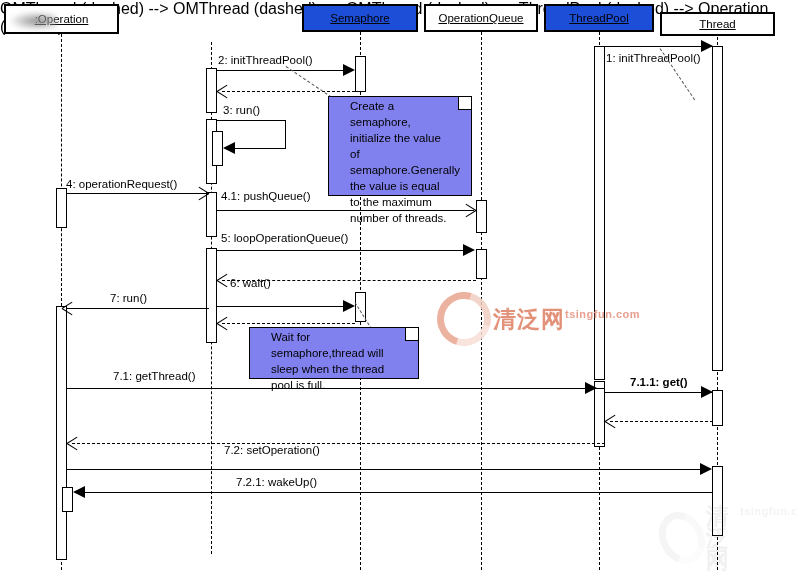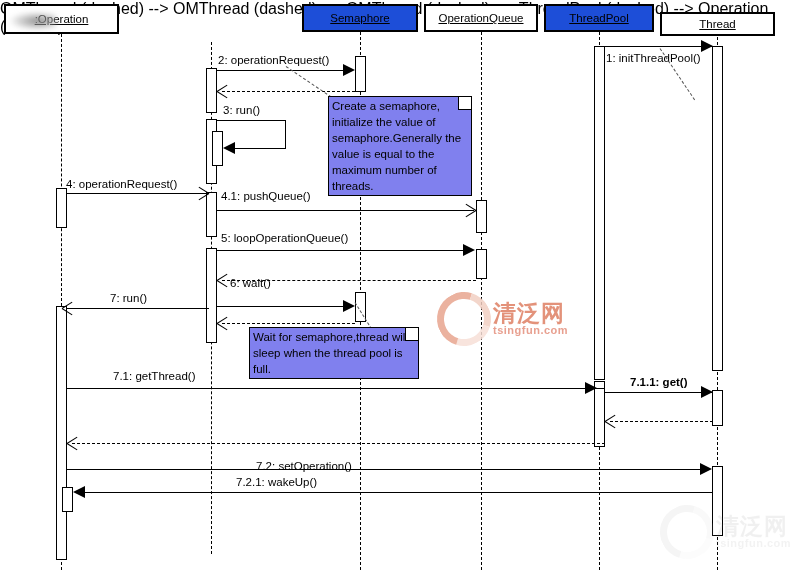--- a/index.html
+++ b/index.html
@@ -133,21 +133,21 @@
 
   
   .note {
     position: absolute;
     box-sizing: border-box;
     background: #8080ee;
     border: 1px solid #000000;
     font-size: 11.5px;
     line-height: 16px;
     color: #000000;
-    padding: 1px 3px;
+    padding: 1px 21px;
   }
   .note-fold {
     position: absolute;
     top: 0;
     right: 0;
     width: 12px;
     height: 12px;
     background: #ffffff;
     border-left: 1px solid #000000;
     border-bottom: 1px solid #000000;
@@ -170,21 +170,21 @@
     width: 40px; height: 40px;
     border-radius: 50%;
     border: 7px solid #e8a58f;
     border-right-color: #f2cfc2;
     border-bottom-color: #f7e0d8;
     transform: rotate(-28deg);
     opacity: 0.85;
   }
   .wm-text {
     display: flex;
-    flex-direction: column;
+    flex-direction: row;
     margin-left: 2px;
   }
   .wm-cn {
     font-size: 23px;
     line-height: 22px;
     letter-spacing: 1px;
     color: #e3927a;
     font-family: "DejaVu Sans", sans-serif;
     font-weight: bold;
   }
@@ -270,21 +270,21 @@
   
 
   
   <div class="msgline" style="left:605px; top:46px; width:108px;"></div>
   <div class="arrow-solid-r" style="left:701px; top:40px;"></div>
   <div class="msglabel" style="left:606px; top:52px;">1: initThreadPool()</div>
 
   
   <div class="msgline" style="left:217px; top:70px; width:134px;"></div>
   <div class="arrow-solid-r" style="left:343px; top:64px;"></div>
-  <div class="msglabel" style="left:218px; top:54px;">2: operationRequest()</div>
+  <div class="msglabel" style="left:218px; top:54px;">2: initThreadPool()</div>
 
    OMThread (dashed) --&gt;
   <div class="msgline dashed" style="left:222px; top:91px; width:133px;"></div>
   <div class="arrow-open-l" style="left:217px; top:85px;"></div>
 
   
   <div class="msgline" style="left:217px; top:120px; width:68px;"></div>
   <div class="vline" style="left:285px; top:120px; height:28px;"></div>
   <div class="msgline" style="left:230px; top:148px; width:56px;"></div>
   <div class="arrow-solid-l" style="left:223px; top:142px;"></div>
@@ -337,21 +337,21 @@
   <div class="msgline dashed" style="left:610px; top:421px; width:103px;"></div>
   <div class="arrow-open-l" style="left:605px; top:415px;"></div>
 
    Operation (dashed) --&gt;
   <div class="msgline dashed" style="left:72px; top:443px; width:533px;"></div>
   <div class="arrow-open-l" style="left:67px; top:437px;"></div>
 
   
   <div class="msgline" style="left:67px; top:469px; width:635px;"></div>
   <div class="arrow-solid-r" style="left:700px; top:463px;"></div>
-  <div class="msglabel" style="left:224px; top:460px;margin-left:32px;">7.2: setOperation()</div>
+  <div class="msglabel" style="left:224px; top:444px;">7.2: setOperation()</div>
 
   
   <div class="msgline" style="left:80px; top:492px; width:633px;"></div>
   <div class="arrow-solid-l" style="left:73px; top:486px;"></div>
   <div class="msglabel" style="left:236px; top:476px;">7.2.1: wakeUp()</div>
 
   
 
   
   <div class="note-anchor" style="left:286px; top:66px; width:60px; transform:rotate(34deg);"></div>

